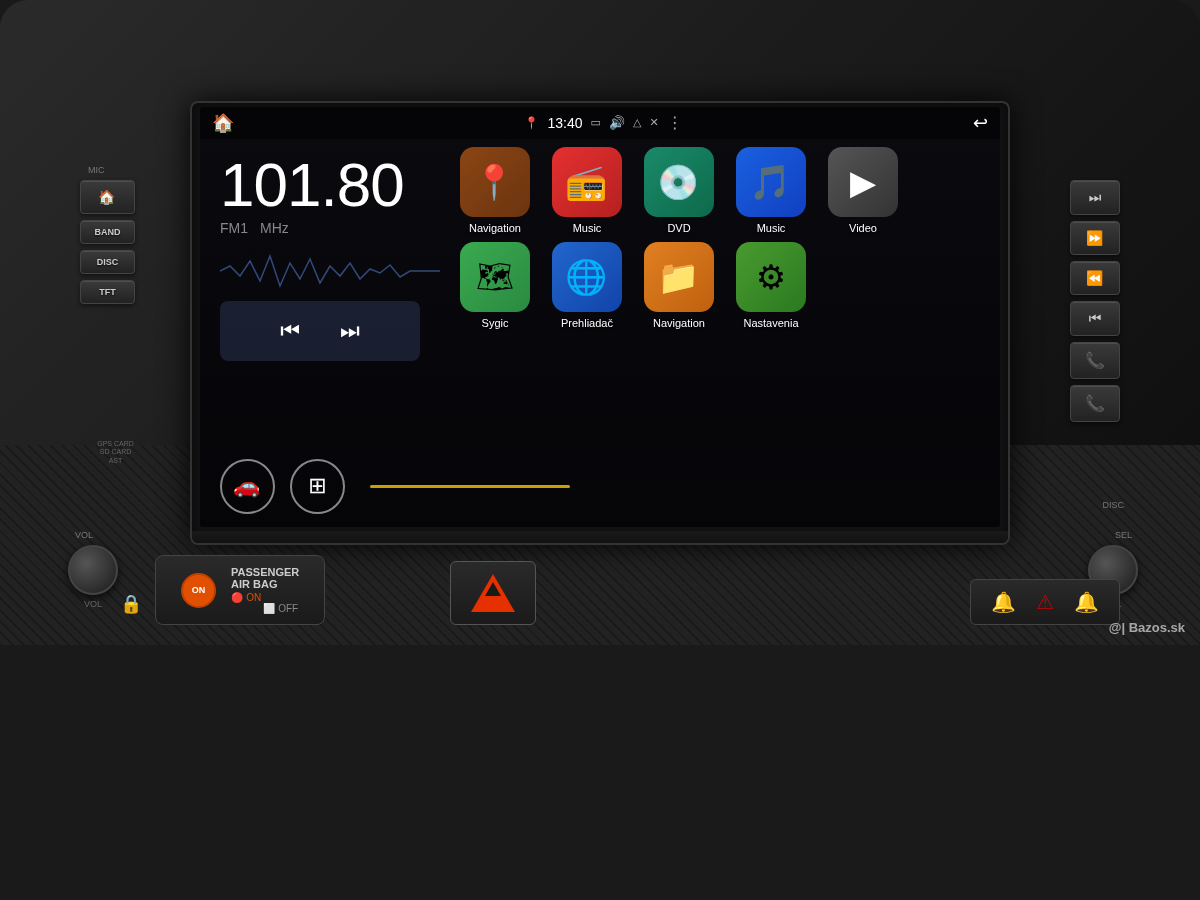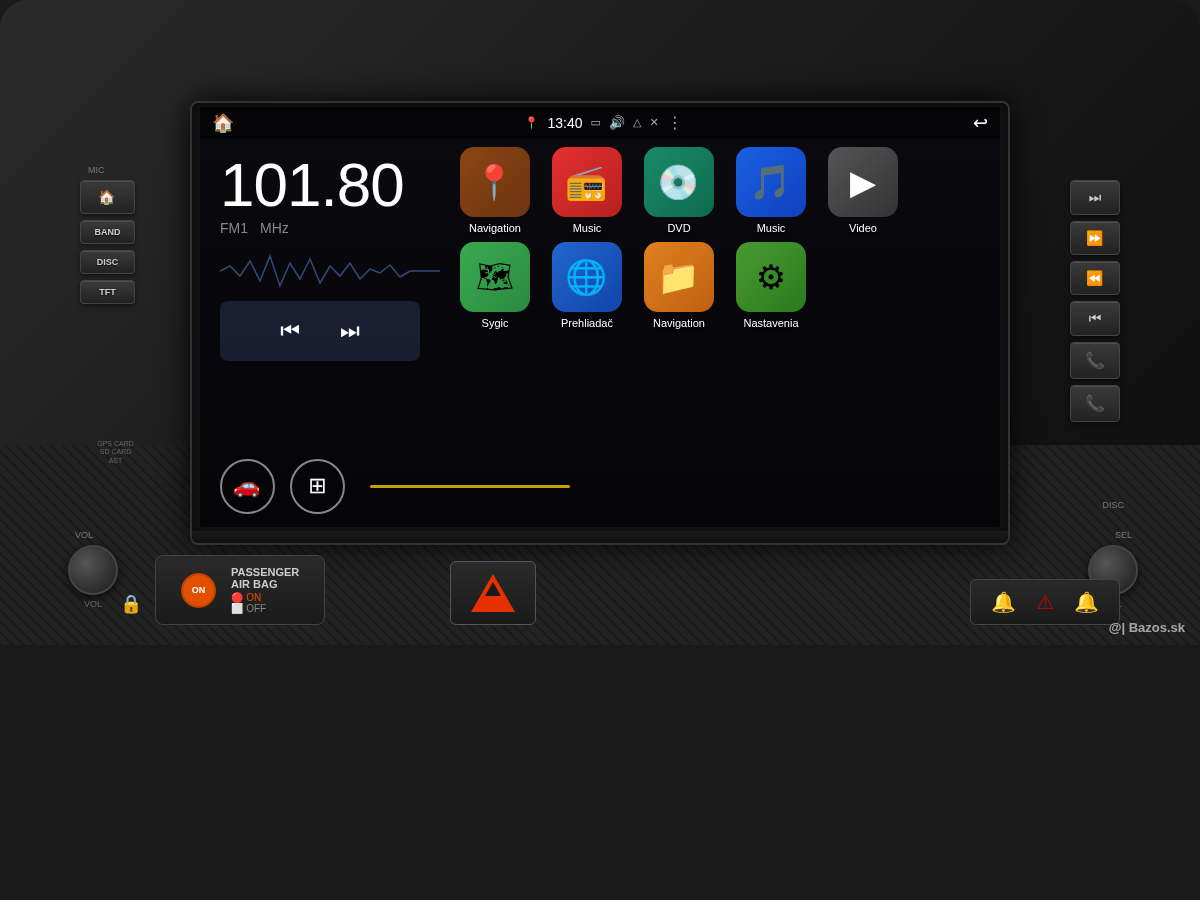--- a/index.html
+++ b/index.html
@@ -650,21 +650,21 @@
         <div style="width:35px; height:35px; border-radius:50%; background:#e05000; border:2px solid #c04000; display:flex; align-items:center; justify-content:center;">
           <span style="color:#fff; font-size:9px; font-weight:bold;">ON</span>
         </div>
       </div>
       <div style="display:flex; flex-direction:column; gap:0;">
         <span style="color:#ccc; font-size:11px; font-weight:bold;">PASSENGER</span>
         <span style="color:#ccc; font-size:11px; font-weight:bold;">AIR BAG</span>
         <div style="display:flex; align-items:flex-start; gap:6px; margin-top:2px;">
           <span style="color:#e05000; font-size:10px;">🔴 ON</span>
         </div>
-        <div style="display:flex; align-items:flex-start; gap:6px;">
+        <div style="display:flex; align-items:flex-start; gap:6px;margin-left:32px;">
           <span style="color:#888; font-size:10px;">⬜ OFF</span>
         </div>
       </div>
     </div>
 
     <div style="position:absolute; bottom:20px; left:450px; background:linear-gradient(180deg, #2a2a2a 0%, #1a1a1a 100%); border-radius:6px; border:1px solid #555; padding:12px 20px; display:flex; align-items:center; justify-content:center;">
       <div class="hazard-triangle"></div>
     </div>
 
     <div style="position:absolute; bottom:20px; right:80px; background:linear-gradient(180deg, #2a2a2a 0%, #1a1a1a 100%); border-radius:6px; border:1px solid #444; padding:10px 20px; display:flex; gap:20px; align-items:center;">

